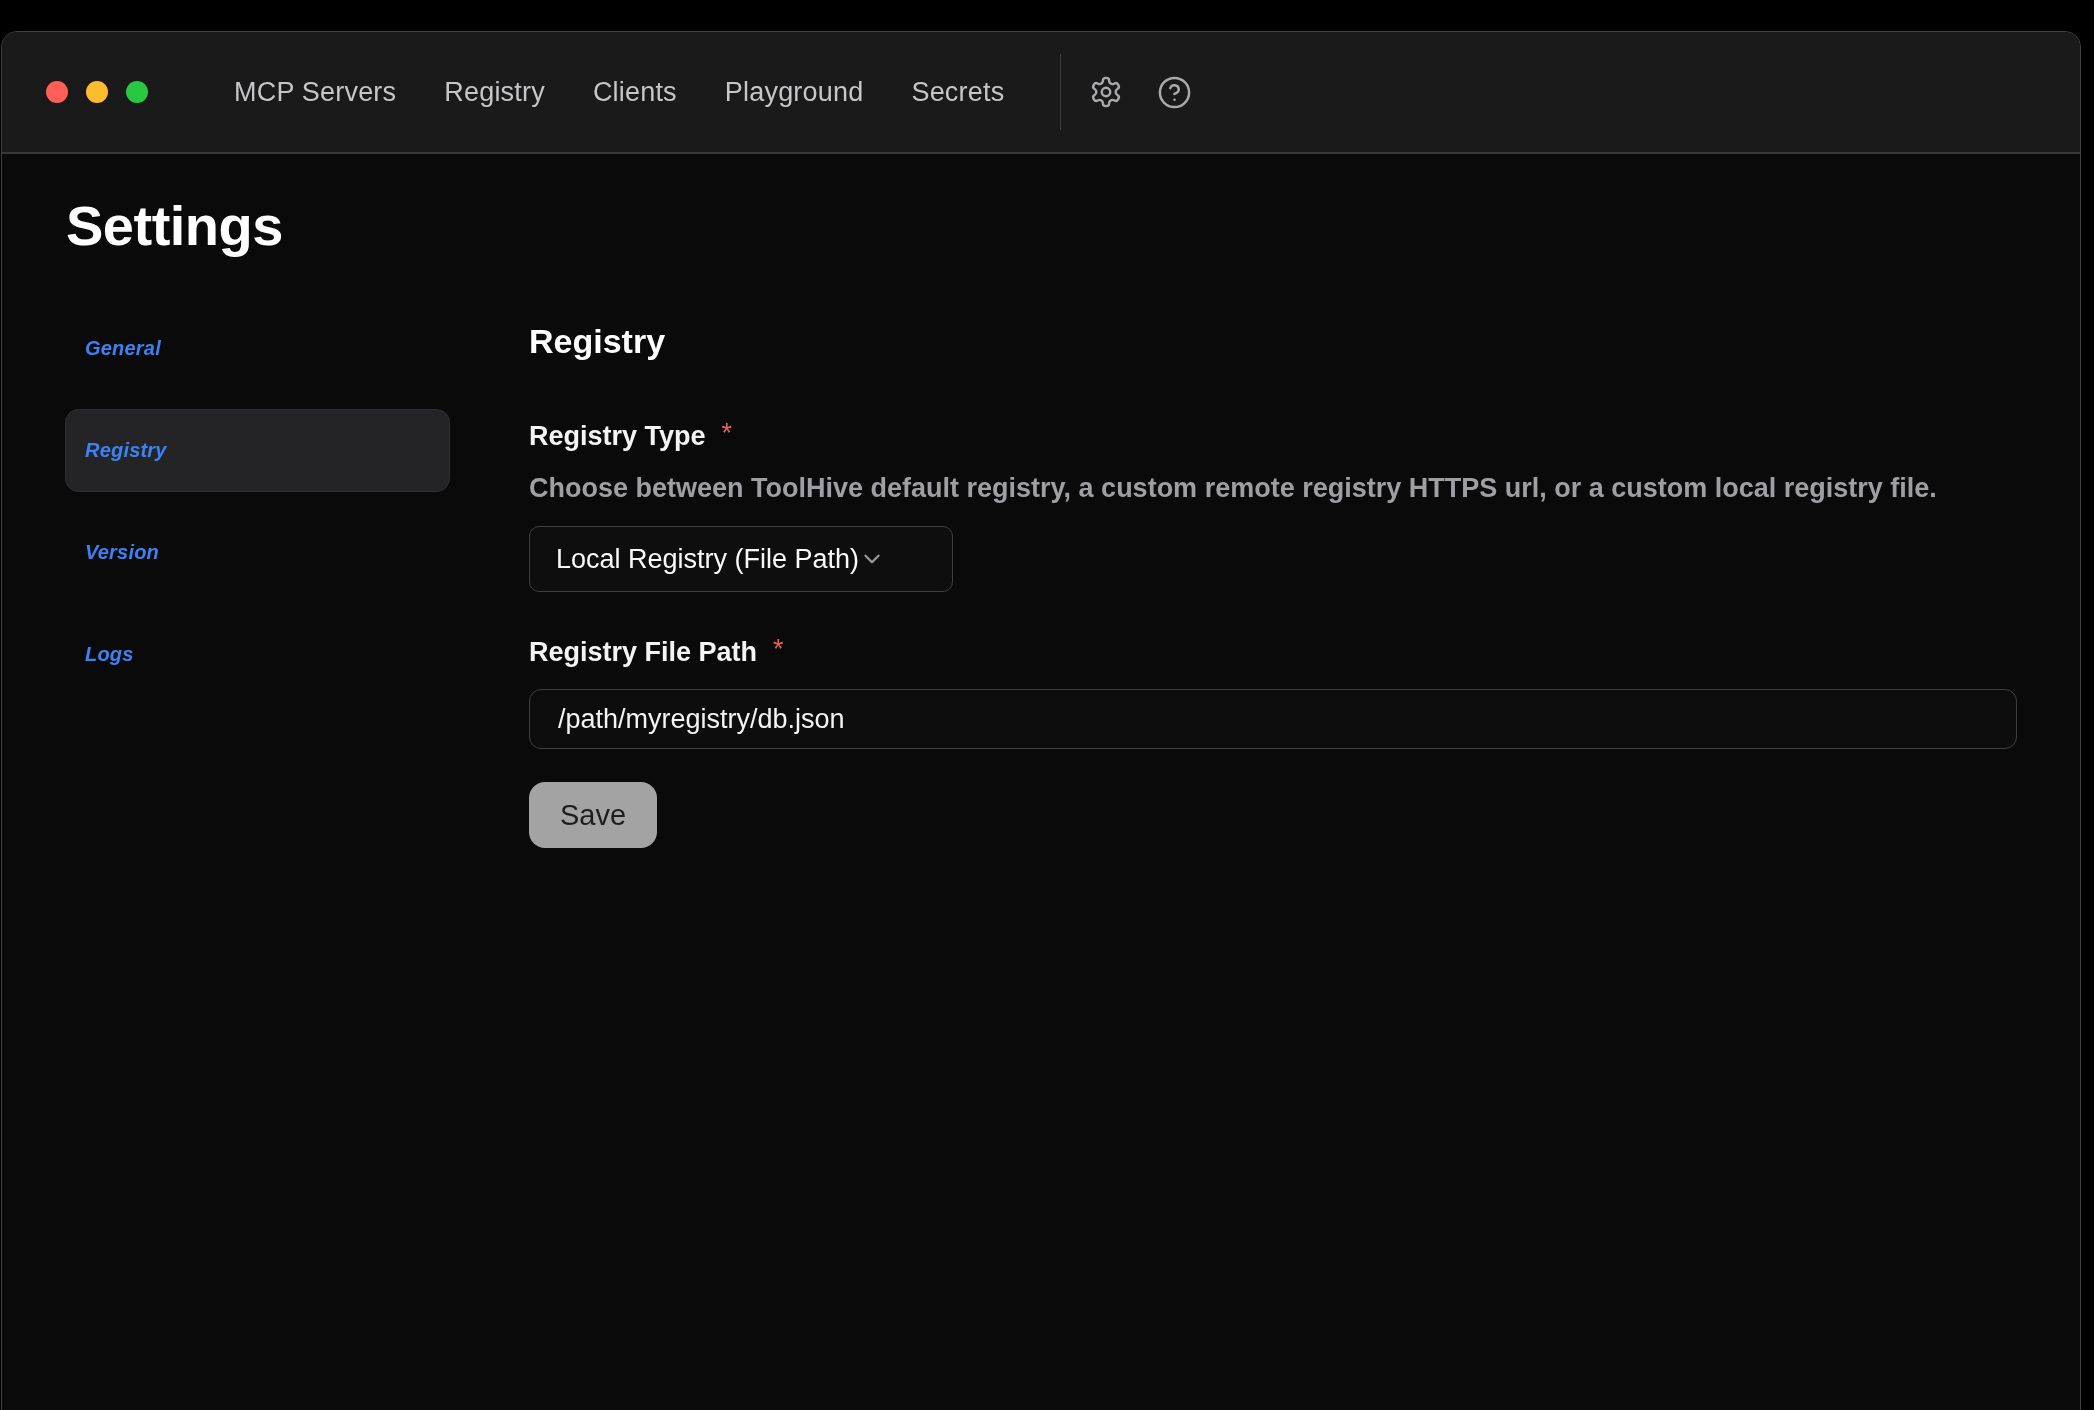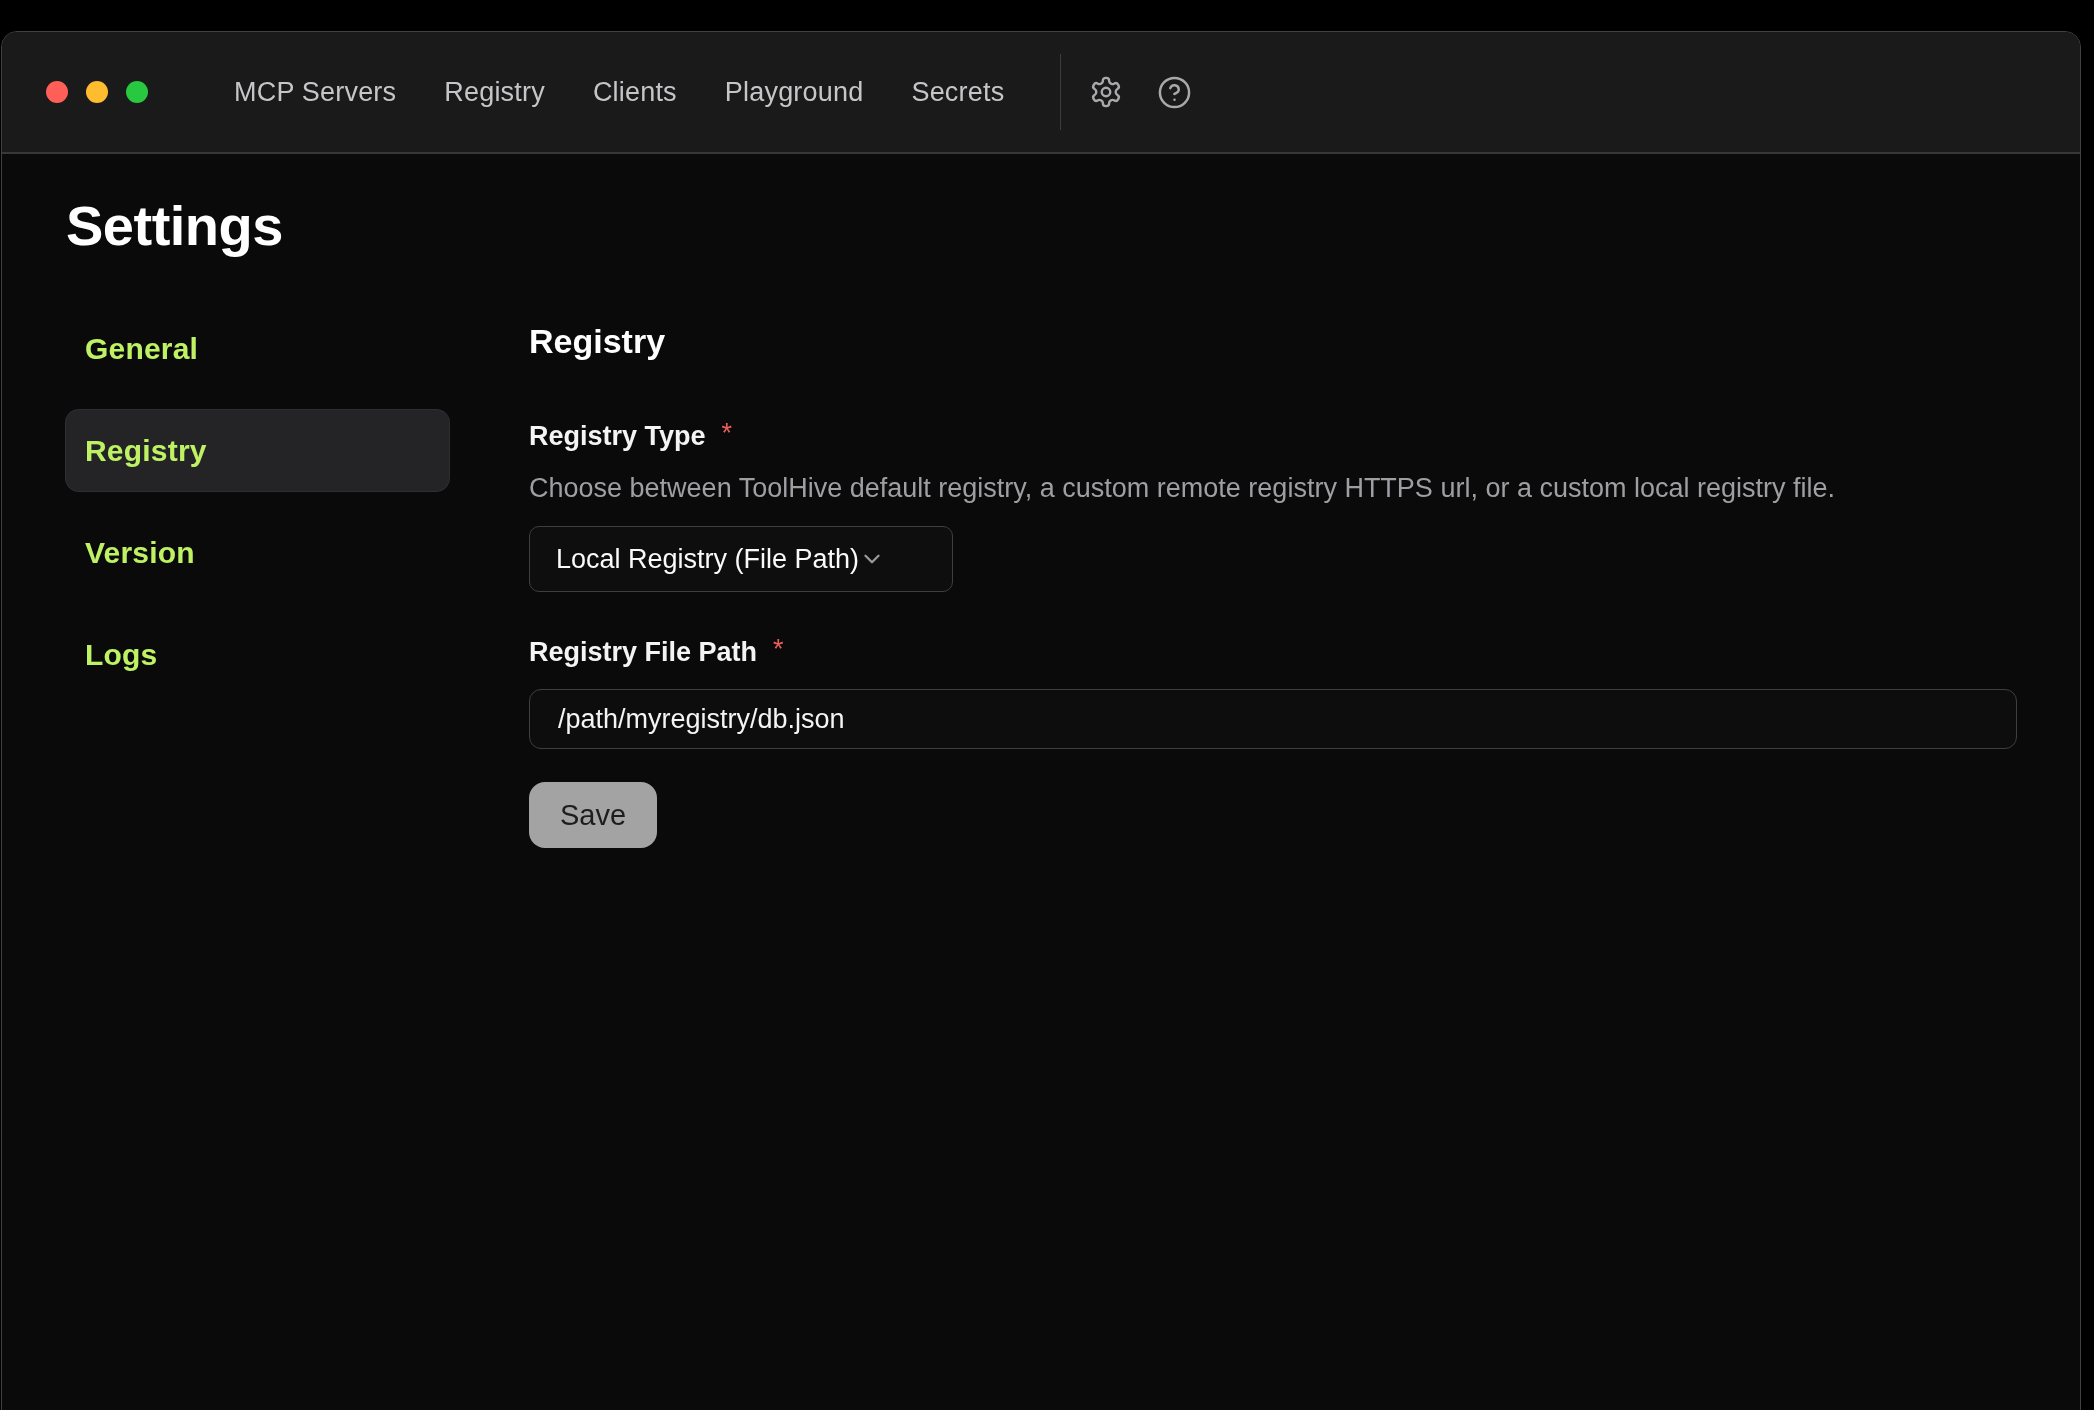--- a/index.html
+++ b/index.html
@@ -42,34 +42,34 @@
     position:absolute; left:64px; top:160px;
     font-size:56px; line-height:68px; font-weight:700; color:#ffffff;
     letter-spacing:-0.5px;
   }
 
   
   .side-tabs { position:absolute; left:63px; top:275px; width:385px; }
   .side-tab {
     height:83px; display:flex; align-items:center; padding:0 20px;
     margin-bottom:19px; border-radius:14px; cursor:pointer;
-    font-size:30px; font-weight:600; color:#bef264; letter-spacing:0.2px;
+    font-size:20px; font-weight:600; color:#3b82f6; letter-spacing:0.2px;font-style:italic;
   }
   .side-tab.selected { background:#242427; box-shadow: inset 0 0 0 1px rgba(255,255,255,0.05); }
 
   
   .panel { position:absolute; left:527px; top:288px; width:1488px; }
   .panel-title { font-size:34px; line-height:42px; font-weight:700; color:#ffffff; }
 
   .label-row { margin-top:56px; display:flex; align-items:flex-start; }
   .label-row.second { margin-top:42px; }
   .field-label { font-size:27px; line-height:36px; font-weight:700; color:#f4f4f5; }
   .req { font-size:27px; line-height:36px; color:#ea5e5c; margin-left:16px; position:relative; top:-3px; }
 
-  .field-desc { margin-top:16px; font-size:27px; line-height:36px; font-weight:400; color:#9f9fa3; }
+  .field-desc { margin-top:16px; font-size:27px; line-height:36px; font-weight:700; color:#9f9fa3; }
 
   .select {
     margin-top:20px; width:424px; height:66px;
     background:#0e0e0f; border:1px solid #3f3f42; border-radius:10px;
     display:flex; align-items:center; justify-content:flex-start;
     padding:0 20px 0 26px; cursor:pointer; color:#fafafa; font-size:27px;
     font-family:inherit;
   }
   .select svg { stroke:#98989c; flex:none; }
 

